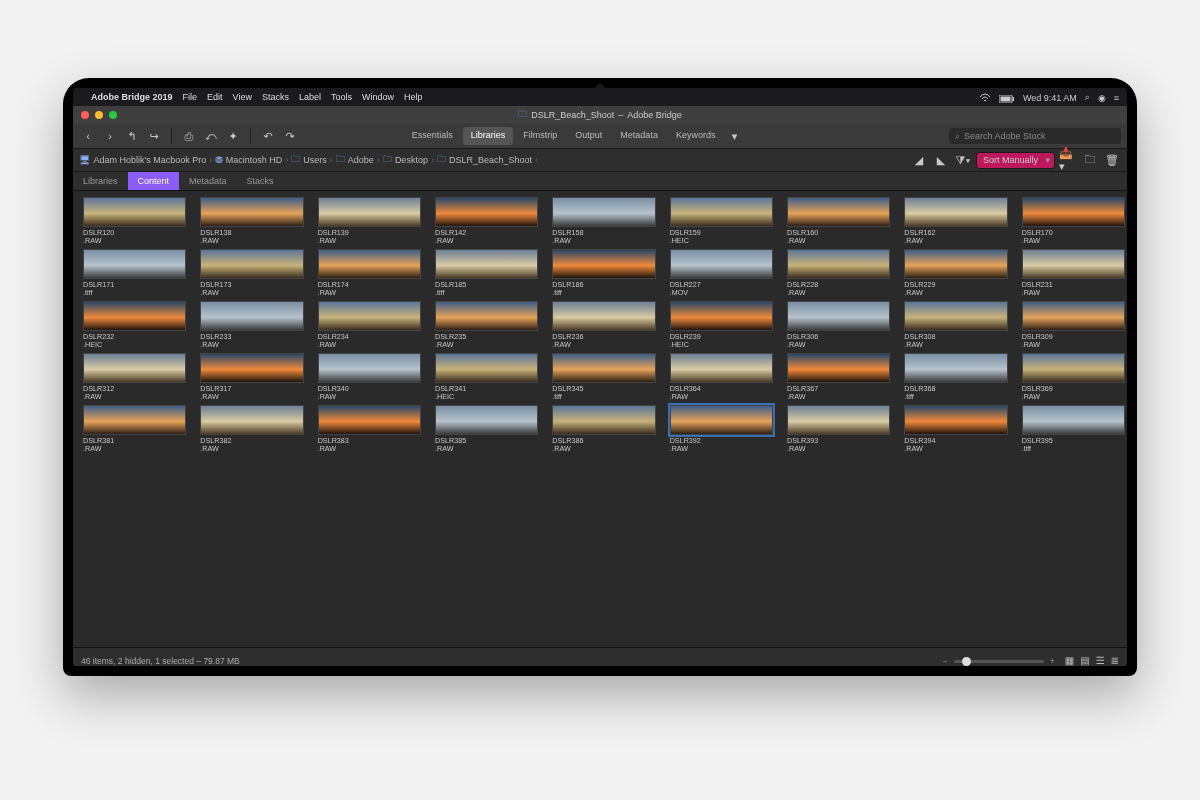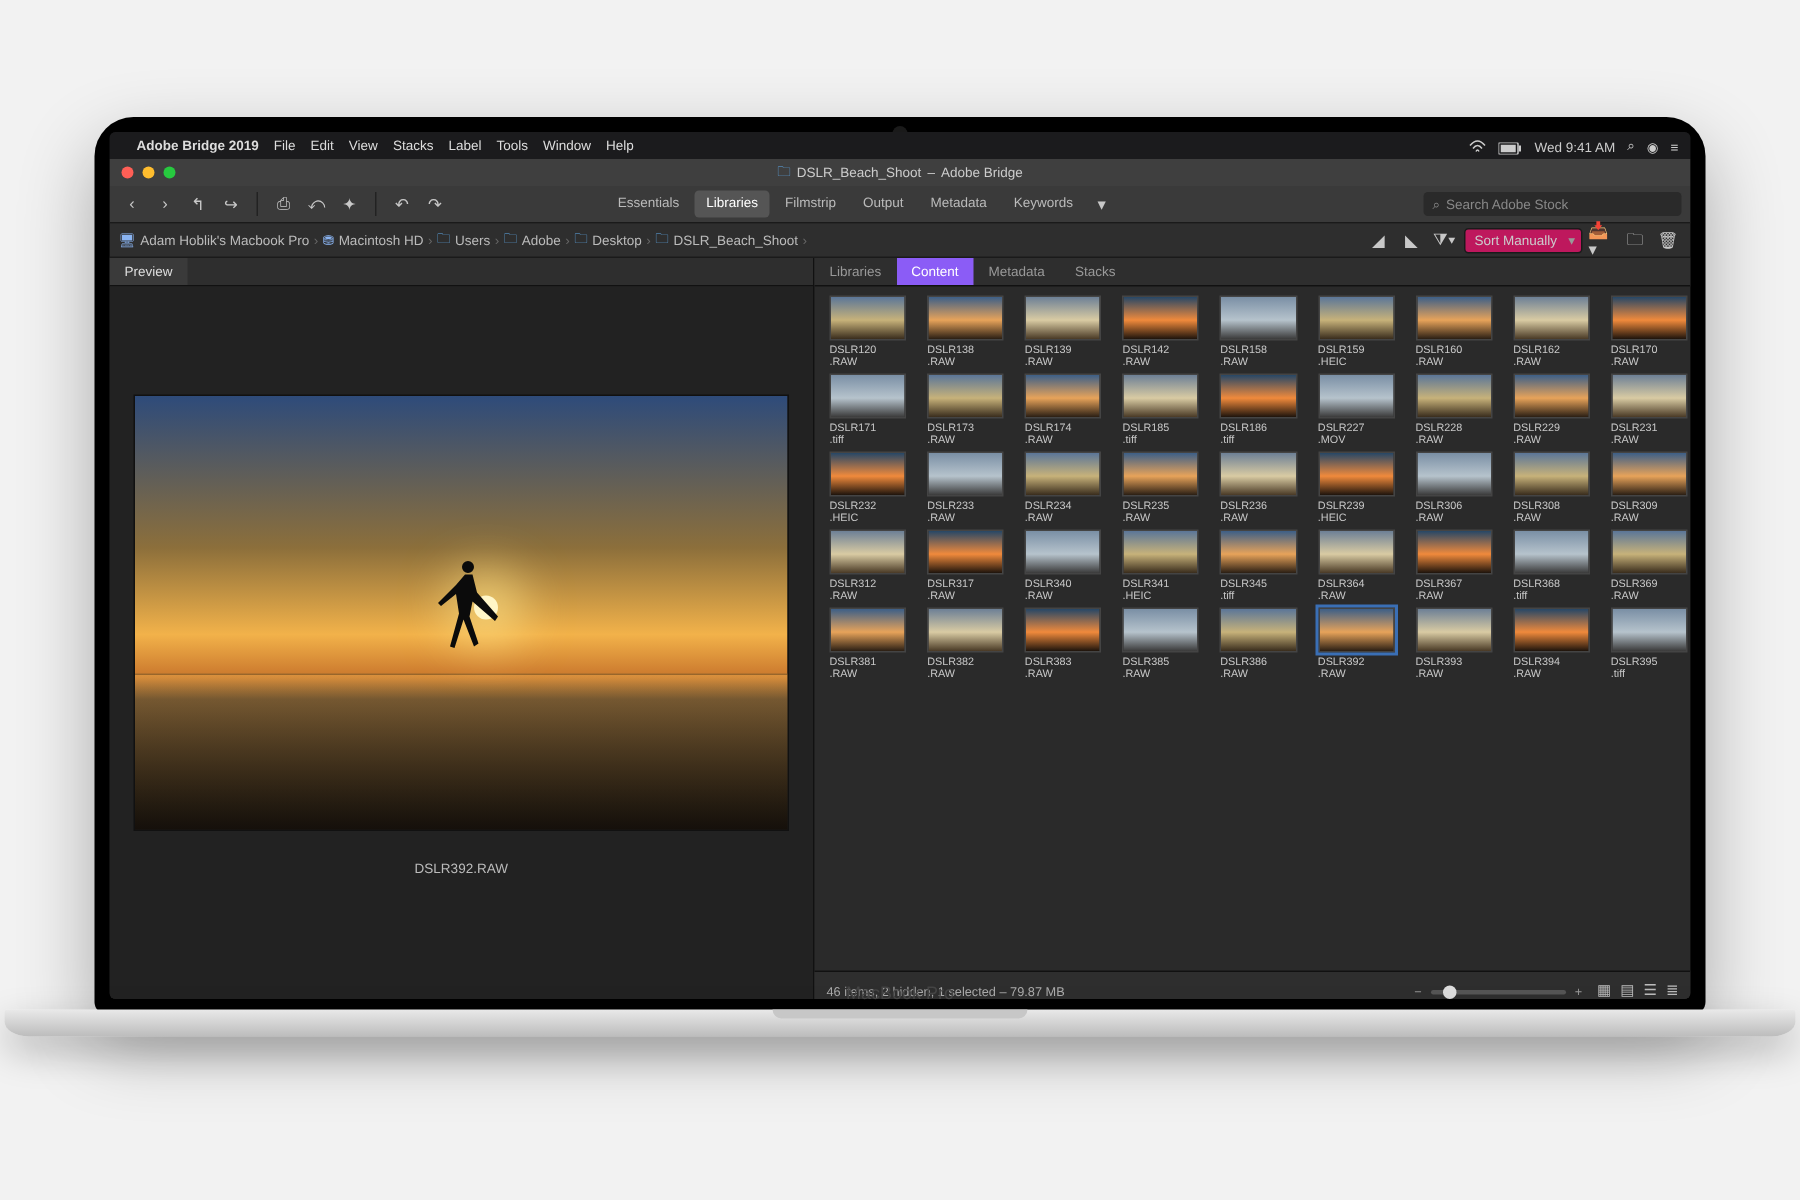--- a/index.html
+++ b/index.html
@@ -224,38 +224,20 @@
             <span>Sort Manually</span>
           </div>
           <span class="icon-btn">📥▾</span>
           <span class="icon-btn">🗀</span>
           <span class="icon-btn">🗑</span>
         </div>
       </div>
 
       <div class="main">
 
-        <div class="left">
-          <div class="left-tab">
-            <span>Preview</span>
-          </div>
-          <div class="preview-wrap">
-            <div class="preview-img">
-              <div class="reflection"></div>
-              <div class="horizon"></div>
-              <div class="sun"></div>
-              <div class="silhouette">
-                <svg viewBox="0 0 46 70">
-                    <path fill="#0b0b0b" d="M22 6a4 4 0 1 1 0 8a4 4 0 0 1 0-8zM20 15h5l3 12 14 16-2 3-15-13-2 10 6 18-3 2-7-18-6 19-3-1 6-22-2-13-10 8-2-2 12-12z"></path>
-                  </svg>
-              </div>
-            </div>
-            <div class="preview-name">DSLR392.RAW</div>
-          </div>
-        </div>
 
         <div class="right">
           <div class="right-tabs">
             <span class="rtab">Libraries</span>
             <span class="rtab active">Content</span>
             <span class="rtab">Metadata</span>
             <span class="rtab">Stacks</span>
           </div>
           <div class="grid-scroll">
             <div class="grid" id="thumb-grid">
@@ -456,16 +438,13 @@
               <span>▤</span>
               <span>☰</span>
               <span>≣</span>
             </div>
           </div>
         </div>
       </div>
 
     </div>
   </div>
-  <div class="base">
-    <div class="brand">MacBook Pro</div>
-  </div>
 </div>
 
 </body></html>

